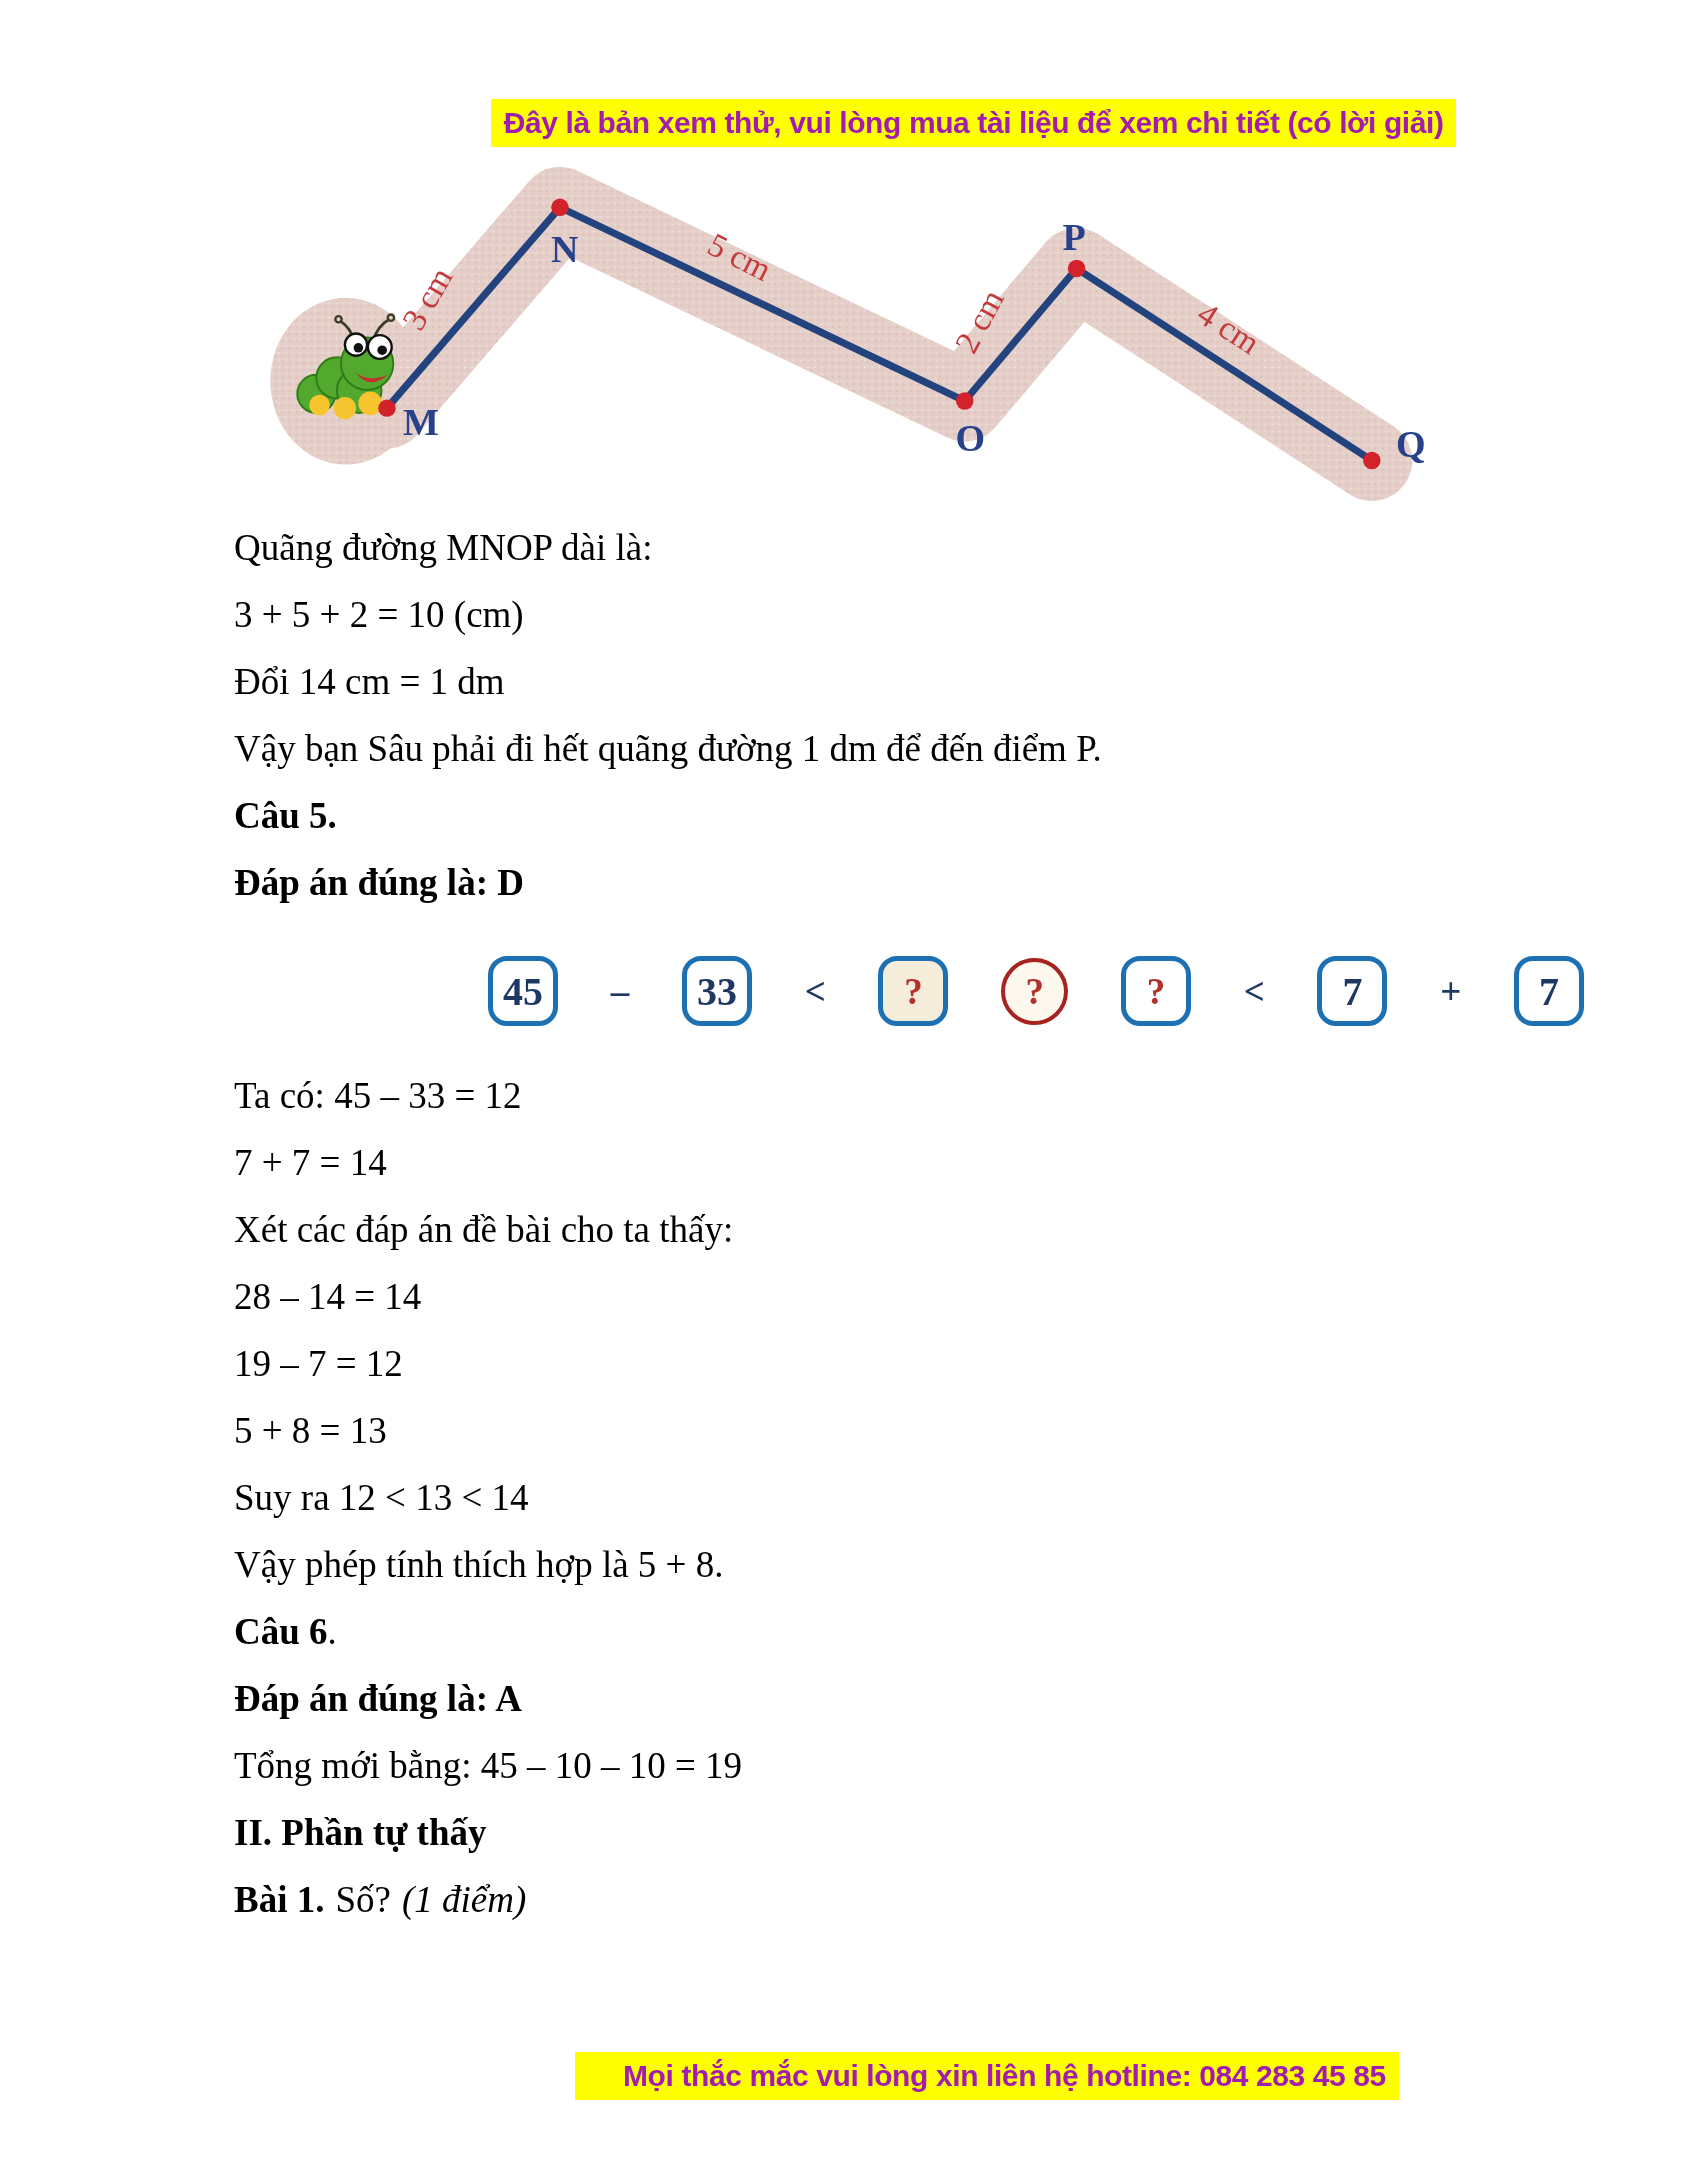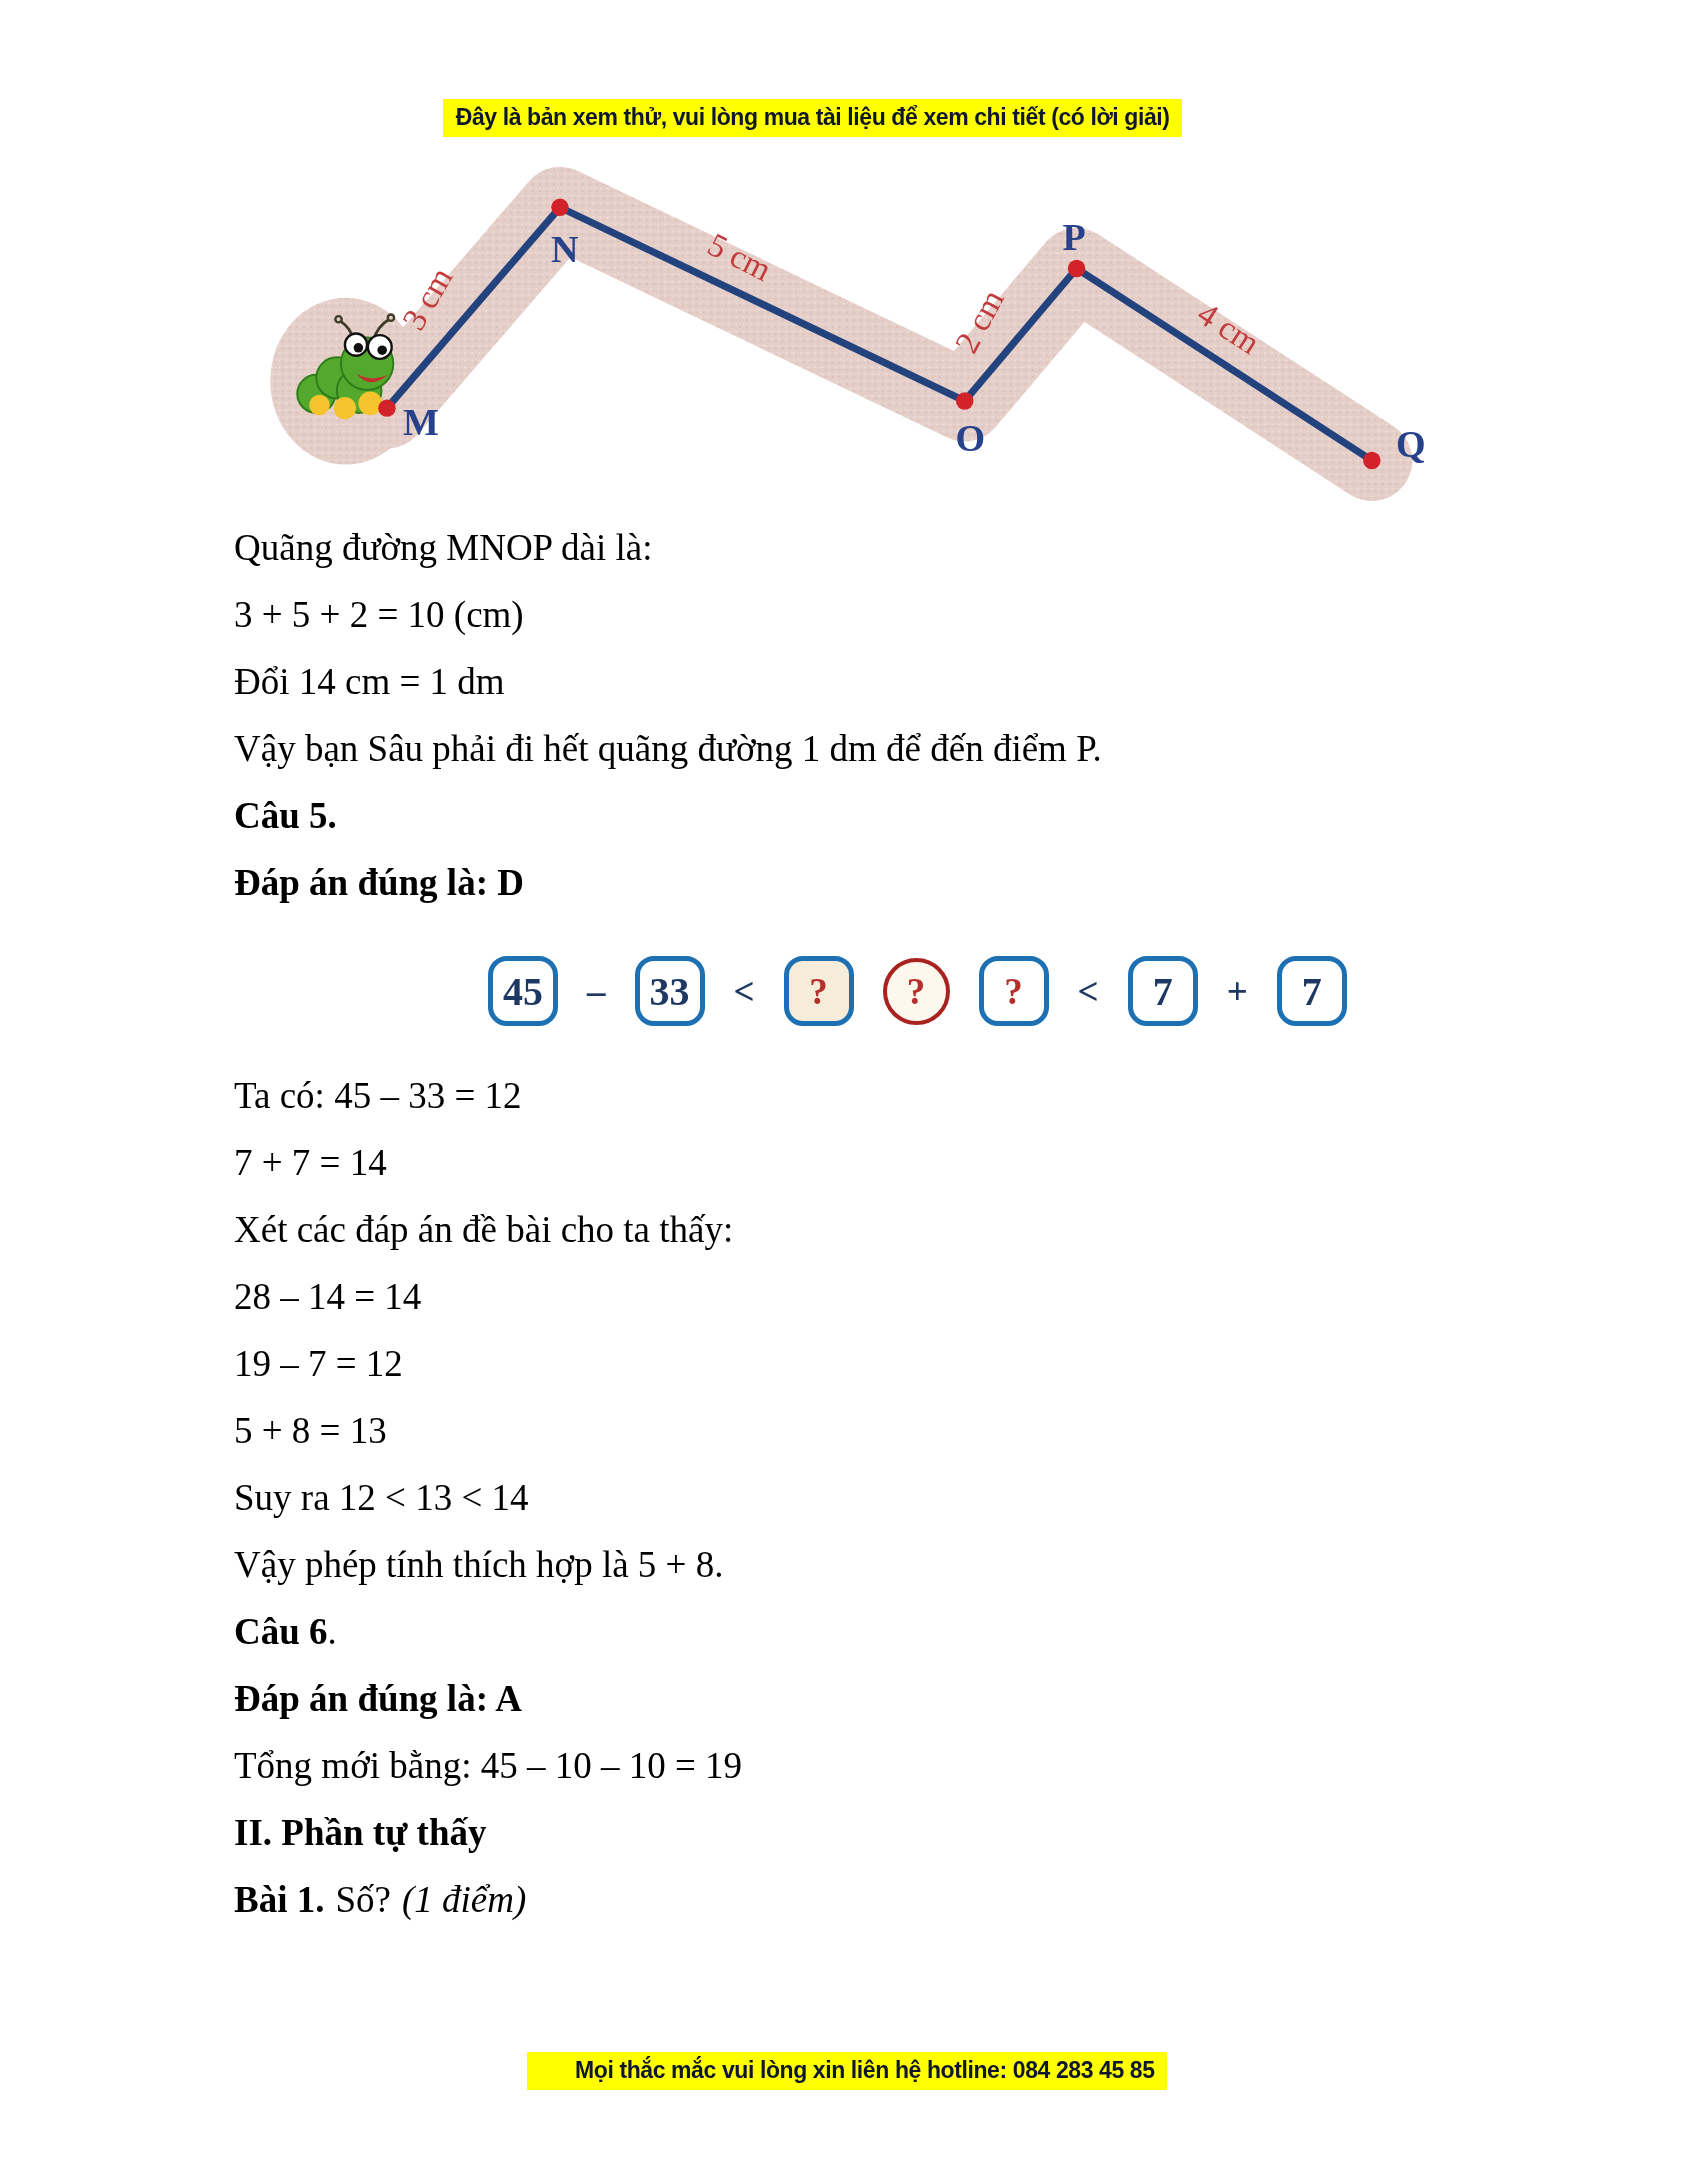--- a/index.html
+++ b/index.html
@@ -8,28 +8,29 @@
     position:relative;
     width:1687px; height:2183px;
     font-family:"Liberation Serif","DejaVu Serif",serif;
     color:#000;
     overflow:hidden;
   }
   
   .banner {
     position:absolute;
     background:#ffff00;
-    color:#0f172a;
+    color:#a21caf;
     font-family:"Liberation Sans","DejaVu Sans",sans-serif;
     font-weight:700;
-    font-size:23px;
+    font-size:30px;
     line-height:1.45;
     padding:2.4px 12.7px;
     white-space:nowrap;
     letter-spacing:-0.4px;
+    margin-left:48px;
   }
   .banner-top { left:443px; top:99px; }
   .banner-bottom { left:527px; top:2052px;padding-left:48px; }
 
   
   .figure {
     position:absolute;
     left:270px; top:151px;
     width:1191px; height:373px;
   }
@@ -53,23 +54,23 @@
     white-space:nowrap;
   }
   .b { font-weight:bold; }
   .i { font-style:italic; }
   .sp { margin-right:11px; }
 
   
   .equation {
     display:flex;
     align-items:center;
-    gap:29px;
     margin:40px 0 36px 254px;
     height:70px;
+    justify-content:space-between;
   }
   .ebox {
     width:70px; height:70px;
     border:5.6px solid #1d71b2;
     border-radius:19px;
     background:#ffffff;
     display:flex; align-items:center; justify-content:center;
     font-weight:bold; font-size:40px; color:#1e3864;
     flex:0 0 auto;
   }

